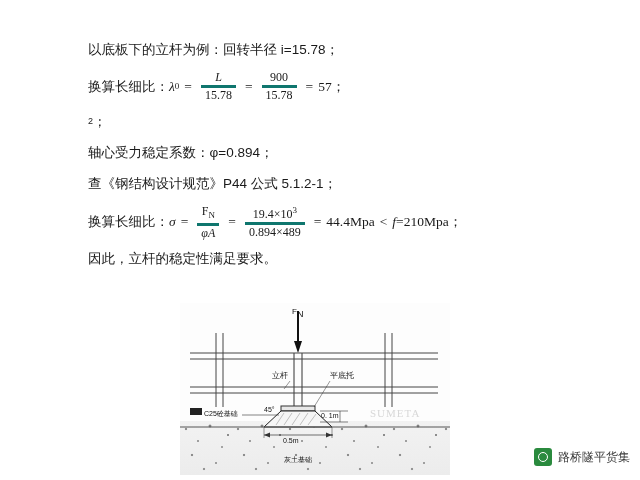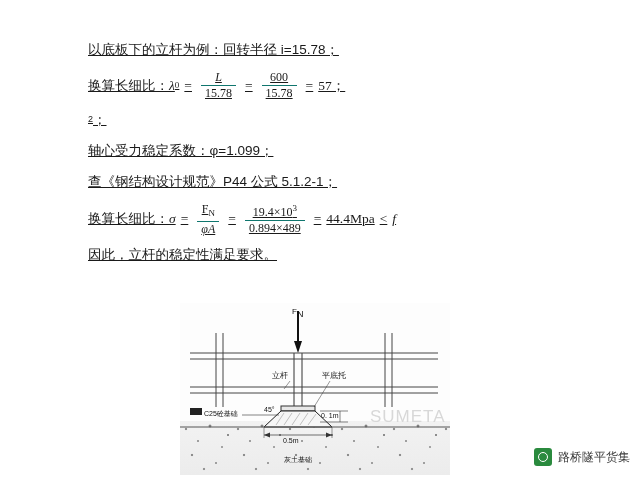--- a/index.html
+++ b/index.html
@@ -27,21 +27,20 @@
     width: 480px;
     color: #1a1a1a;
   }
   .line {
     display: flex;
     align-items: center;
     font-size: 13.5px;
     line-height: 1.5;
     margin-bottom: 11px;
     white-space: nowrap;
-    text-decoration: underline;
   }
   .line-tall {
     margin-bottom: 9px;
   }
   .lbl { font-family: "Liberation Sans", sans-serif; }
   .it { font-style: italic; font-family: "Liberation Serif", serif; }
   .serif { font-family: "Liberation Serif", serif; }
 
   
   .frac {
@@ -52,21 +51,21 @@
     vertical-align: middle;
     margin: 0 4px;
     font-family: "Liberation Serif", serif;
     font-size: 12px;
     line-height: 1.1;
   }
   .frac .num {
     padding: 0 4px 1px 4px;
   }
   .frac .den {
-    border-top: 1px solid #0f766e;
+    border-top: 3px solid #0f766e;
     padding: 1px 4px 0 4px;
   }
   .eq { margin: 0 5px; font-family: "Liberation Serif", serif; }
   .sup { font-size: 9px; vertical-align: super; }
   .sub { font-size: 9px; vertical-align: sub; }
 
   
   .figure {
     position: absolute;
     left: 180px;
@@ -104,23 +103,23 @@
     position: absolute;
     font-size: 8px;
     color: #111;
     font-family: "Liberation Sans", sans-serif;
     white-space: nowrap;
   }
   .fig-label-sm { font-size: 7px; }
 
   .watermark {
     position: absolute;
-    font-family: Liberation Sans, sans-serif;
+    font-family: Liberation Serif, serif;
     color: #d8d8d8;
-    font-size: 17px;
+    font-size: 11px;
     letter-spacing: 1px;
   }
 
   
   .badge {
     position: absolute;
     right: 10px;
     bottom: 14px;
     display: flex;
     align-items: center;
@@ -163,34 +162,34 @@
       <span class="lbl">换算长细比：</span>
       <span class="it">λ</span>
         <span class="sub serif">0</span>
       <span class="eq">=</span>
       <span class="frac">
         <span class="num it">L</span>
         <span class="den">15.78</span>
       </span>
       <span class="eq">=</span>
       <span class="frac">
-        <span class="num">600</span>
+        <span class="num">900</span>
         <span class="den">15.78</span>
       </span>
       <span class="eq">=</span>
       <span class="serif">57；</span>
     </div>
 
     <div class="line">
         <span class="sup">2</span>
         <span class="lbl">；</span>
     </div>
 
     <div class="line">
-      <span class="lbl">轴心受力稳定系数：φ=1.099；</span>
+      <span class="lbl">轴心受力稳定系数：φ=0.894；</span>
     </div>
 
     <div class="line">
       <span class="lbl">查《钢结构设计规范》P44 公式 5.1.2-1；</span>
     </div>
 
     <div class="line line-tall">
       <span class="lbl">换算长细比：</span>
       <span class="it">σ</span>
       <span class="eq">=</span>
@@ -200,20 +199,21 @@
       </span>
       <span class="eq">=</span>
       <span class="frac">
         <span class="num"><span>19.4×10</span><span class="sup">3</span></span>
         <span class="den">0.894×489</span>
       </span>
       <span class="eq">=</span>
       <span class="serif">44.4Mpa</span>
       <span class="eq serif">&lt;</span>
       <span class="it">f</span>
+      <span class="serif">=210Mpa；</span>
     </div>
 
     <div class="line">
       <span class="lbl">因此，立杆的稳定性满足要求。</span>
     </div>
 
   </div>
 
   <div class="figure">
     <div class="fig-white"></div>
@@ -263,21 +263,21 @@
       <line x1="62" y1="112" x2="99" y2="112" stroke="#333" stroke-width="0.6"></line>
 
       <line x1="110" y1="78" x2="104" y2="86" stroke="#333" stroke-width="0.5"></line>
       <line x1="150" y1="78" x2="134" y2="104" stroke="#333" stroke-width="0.5"></line>
 
       <rect x="10" y="105" width="12" height="7" fill="#222"></rect>
     </svg>
 
     <div class="fig-label" style="left:112px; top:4px;"><span>F</span><span class="sub">N</span></div>
     <div class="fig-label" style="left:92px; top:67px;">立杆</div>
-    <div class="fig-label" style="left:142px; top:67px;">平底托</div>
+    <div class="fig-label" style="left:150px; top:67px;">平底托</div>
     <div class="fig-label fig-label-sm" style="left:24px; top:106px;">C25砼基础</div>
     <div class="fig-label fig-label-sm" style="left:84px; top:103px;"><span>45</span><span>°</span></div>
     <div class="fig-label fig-label-sm" style="left:141px; top:109px;">0. 1m</div>
     <div class="fig-label fig-label-sm" style="left:103px; top:134px;">0.5m</div>
     <div class="fig-label fig-label-sm" style="left:104px; top:152px;">灰土基础</div>
 
     <div class="watermark" style="left:190px; top:104px;">SUMETA</div>
   </div>
 
   <div class="badge">

